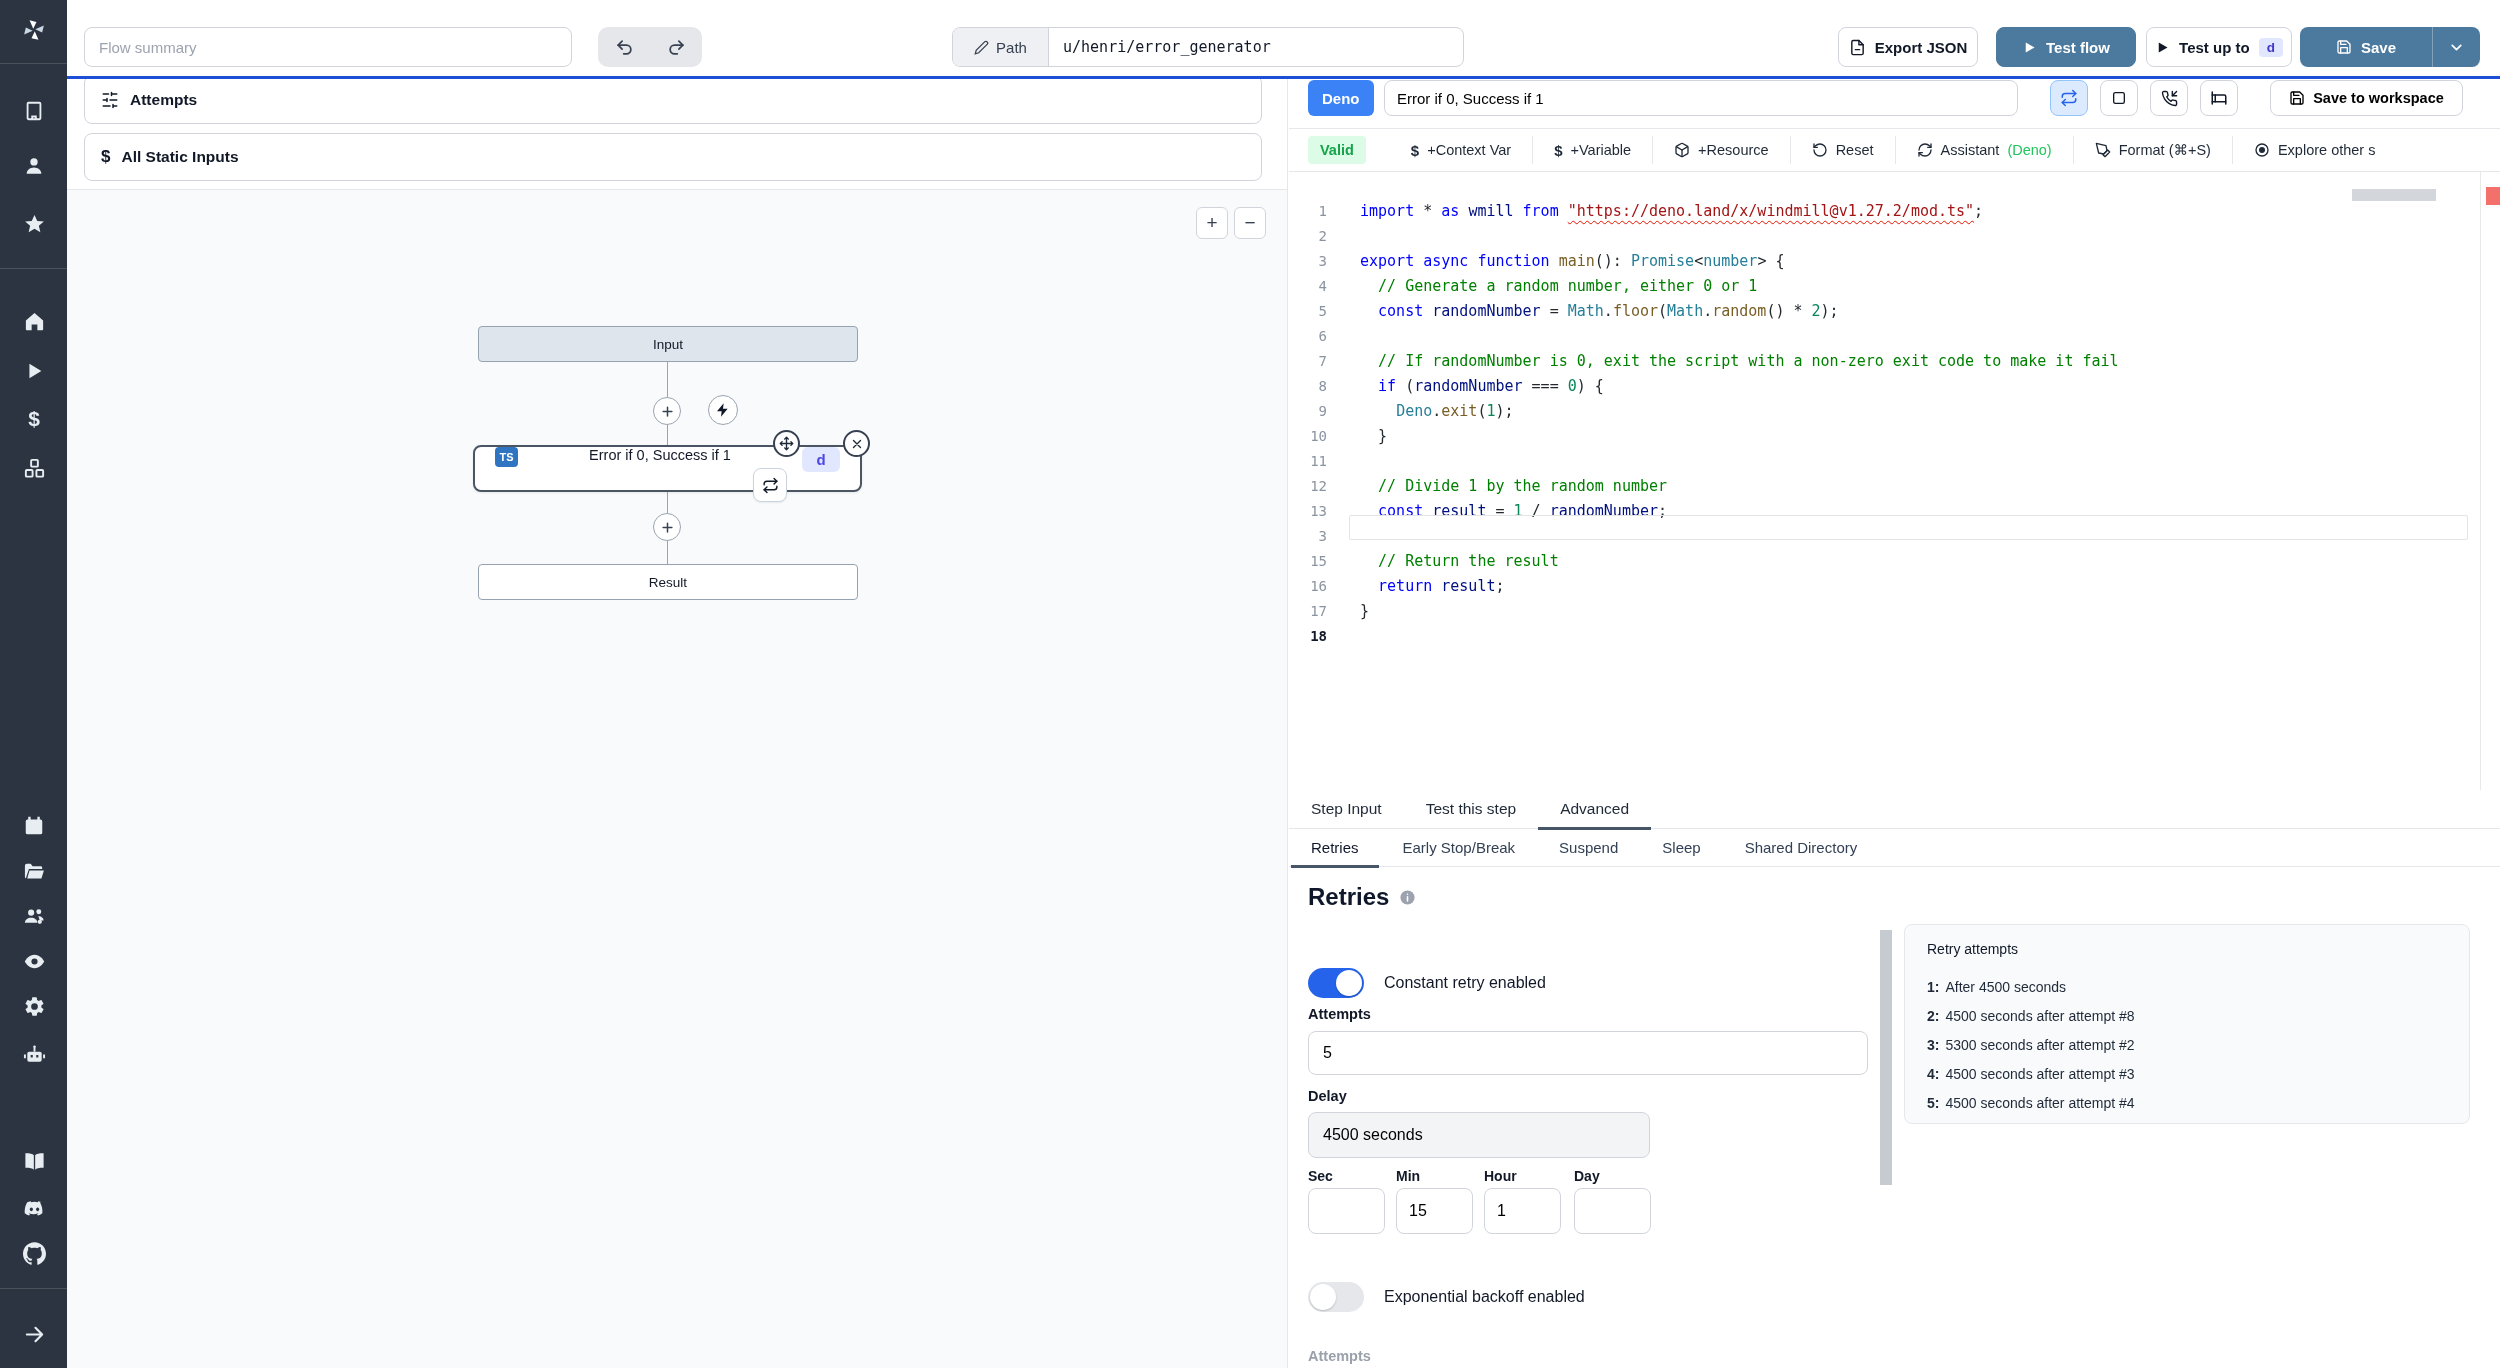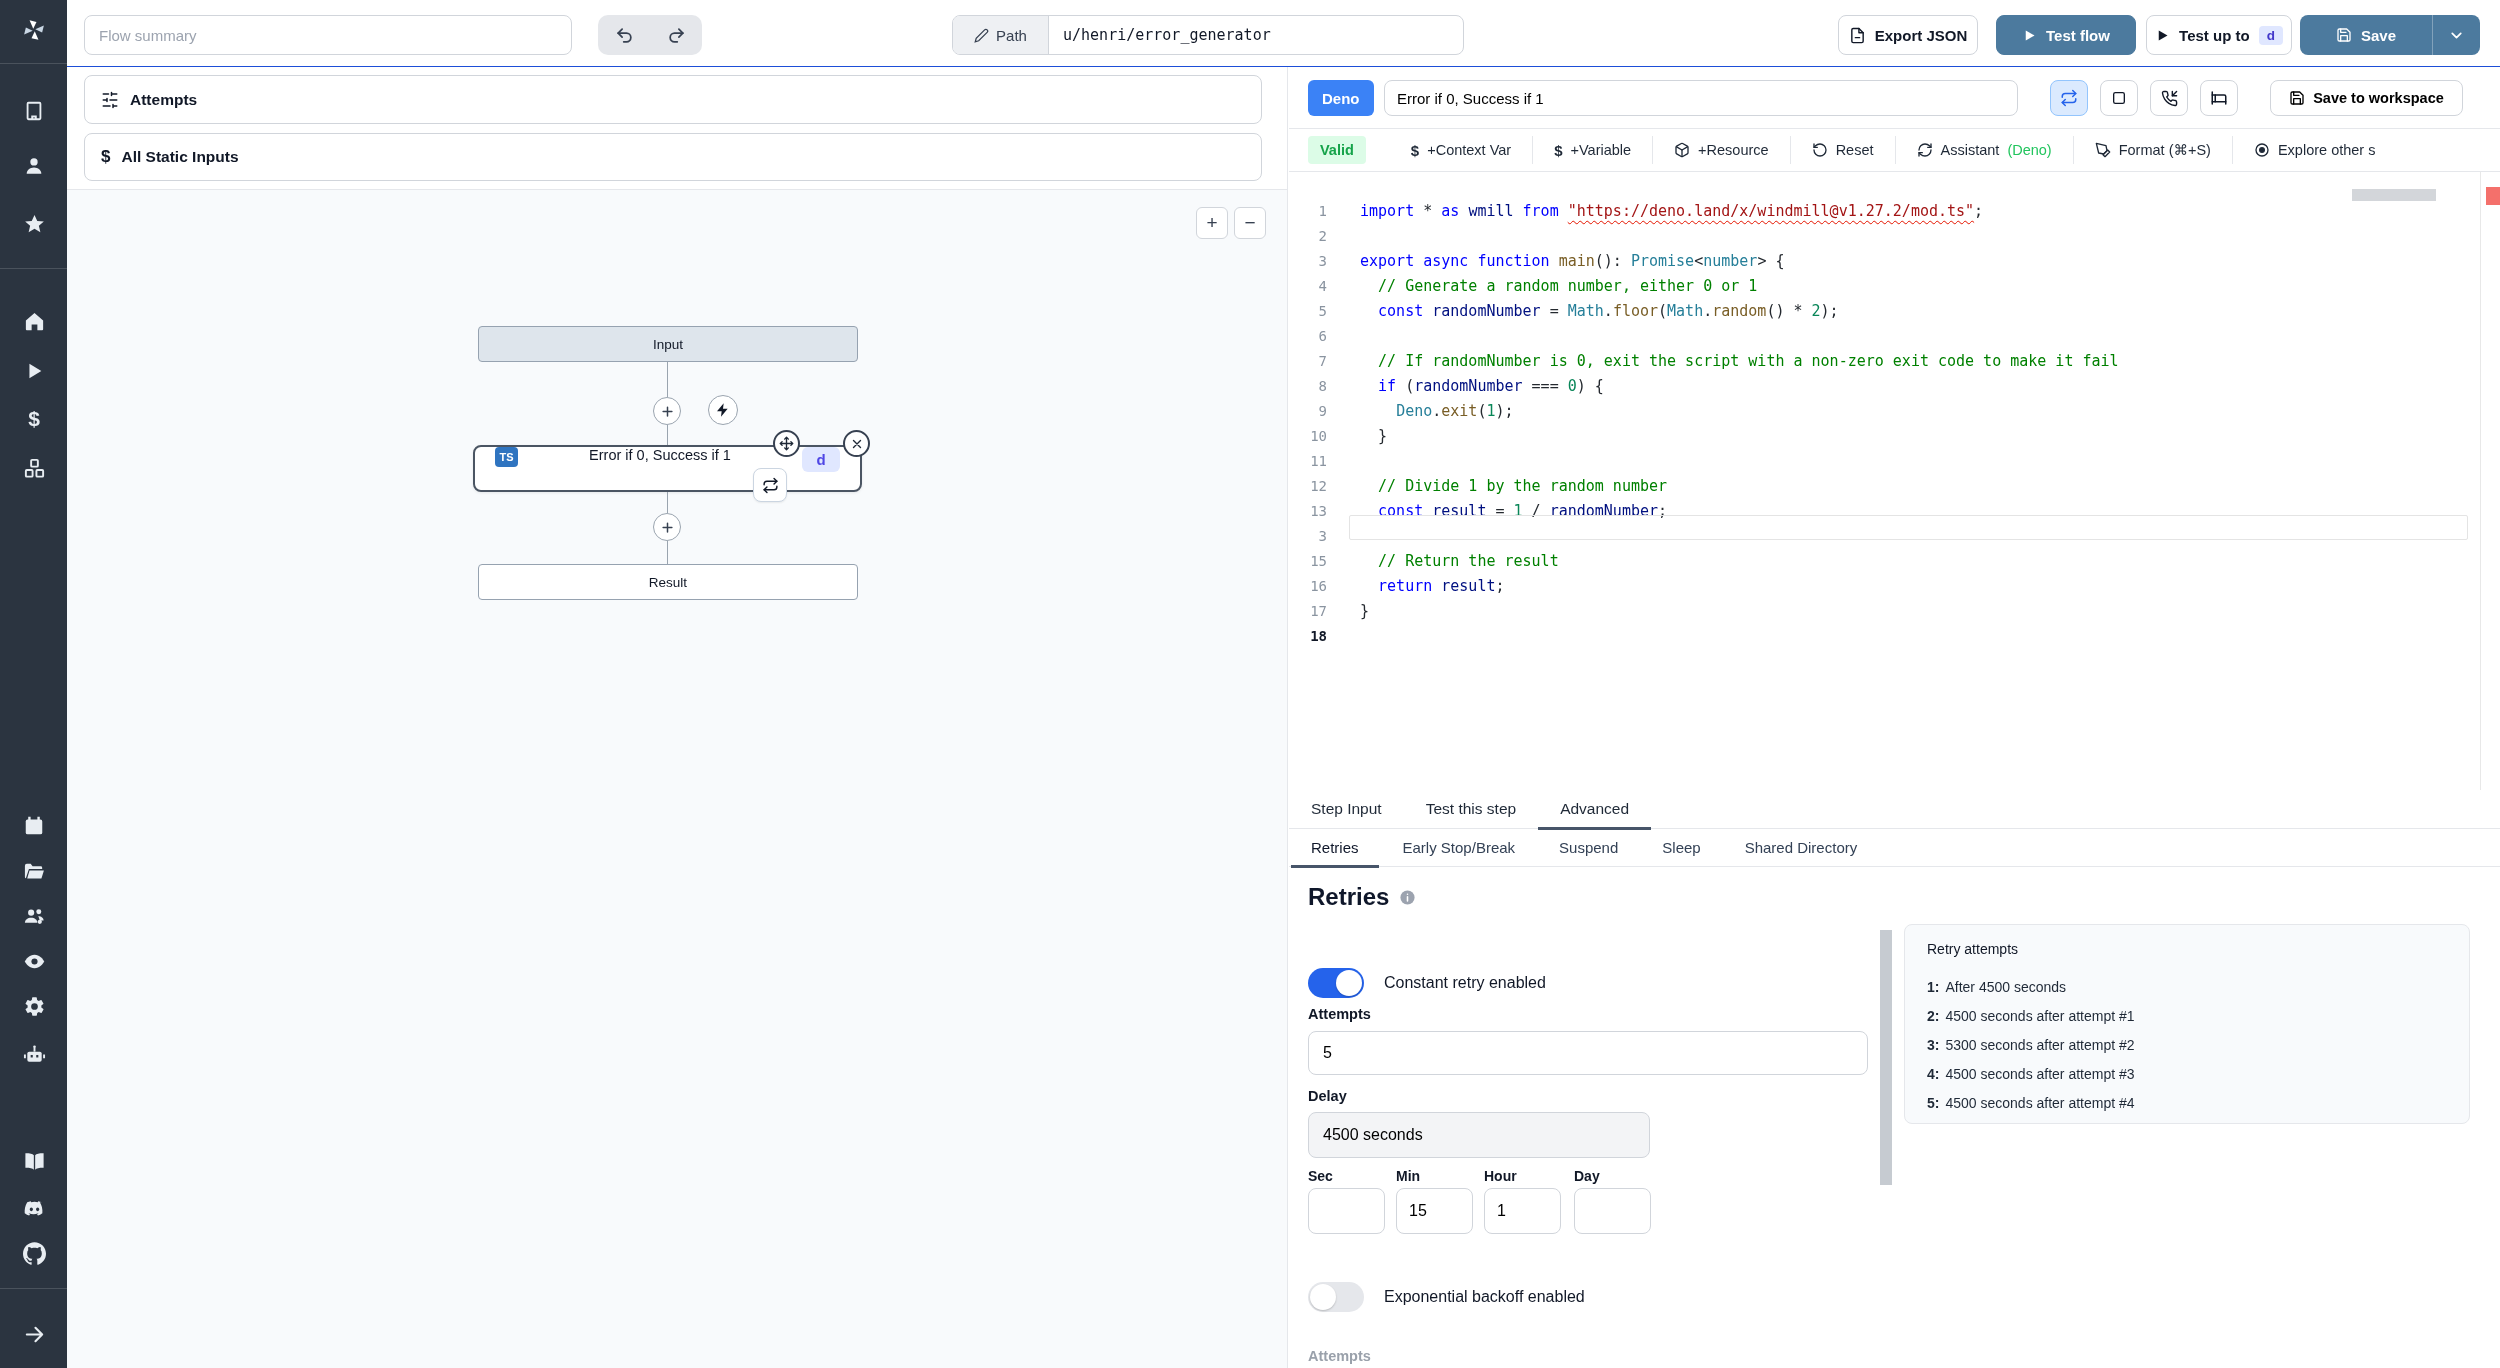--- a/index.html
+++ b/index.html
@@ -8,21 +8,21 @@
   #app { position:relative; width:2500px; height:1368px; background:#fff; }
   svg { display:block; }
 
   
   #sidebar { position:absolute; left:0; top:0; width:67px; height:1368px; background:#2b3440; z-index:30; }
   .sb-icon { position:absolute; left:21px; width:26px; height:26px; color:#e8edf2; display:flex; align-items:center; justify-content:center; }
   .sb-sep { position:absolute; left:0; width:67px; height:1px; background:rgba(255,255,255,.15); }
   .sb-dollar { font-size:21px; font-weight:700; color:#e8edf2; }
 
   
-  #topbar { position:absolute; left:67px; top:4px; width:2433px; height:63px; background:#fff; border-bottom:1px solid #1d4ed8; z-index:20; }
+  #topbar { position:absolute; left:67px; top:16px; width:2433px; height:63px; background:#fff; border-bottom:3px solid #1d4ed8; z-index:20; }
   .input { border:1px solid #d1d5db; border-radius:8px; background:#fff; font-family:"Liberation Sans",sans-serif; }
   #flow-summary { position:absolute; left:17px; top:11px; width:488px; height:40px; padding:0 14px; font-size:15px; color:#111827; }
   #flow-summary::placeholder { color:#9ca3af; }
   #undo-redo { position:absolute; left:531px; top:11px; width:104px; height:40px; background:#e5e7eb; border-radius:10px; display:flex; }
   .ur-btn { width:52px; height:40px; display:flex; align-items:center; justify-content:center; color:#374151; background:none; border:none; cursor:pointer; }
   #path-chip { position:absolute; left:885px; top:11px; width:512px; height:40px; border:1px solid #d1d5db; border-radius:8px; overflow:hidden; display:flex; background:#fff; }
   #path-chip .seg-label { width:96px; background:#eef0f3; border-right:1px solid #d1d5db; display:flex; align-items:center; justify-content:center; gap:7px; font-size:15px; color:#374151; }
   #path-chip .seg-value { flex:1; display:flex; align-items:center; padding-left:14px; font-family:"DejaVu Sans Mono",monospace; font-size:15px; color:#111827; }
   .tb-btn { position:absolute; top:11px; height:40px; display:flex; align-items:center; justify-content:center; gap:9px; border-radius:8px; font-size:15px; font-weight:600; cursor:pointer; border:1px solid #d1d5db; background:#fff; color:#111827; font-family:"Liberation Sans",sans-serif; }
   .tb-btn.primary { background:#4c7a9e; border-color:#4c7a9e; color:#fff; }
@@ -565,21 +565,21 @@
     <span id="next-attempts">Attempts</span>
 
     <div id="form-scrollbar">
         <div class="thumb"></div>
       </div>
 
     <div id="retry-preview">
       <div class="title">Retry attempts</div>
       <div>
           <div class="ra-item"><span class="ra-n">1:</span><span>After 4500 seconds</span></div>
-          <div class="ra-item"><span class="ra-n">2:</span><span>4500 seconds after attempt #1</span></div>
+          <div class="ra-item"><span class="ra-n">2:</span><span>4500 seconds after attempt #8</span></div>
           <div class="ra-item"><span class="ra-n">3:</span><span>5300 seconds after attempt #2</span></div>
           <div class="ra-item"><span class="ra-n">4:</span><span>4500 seconds after attempt #3</span></div>
           <div class="ra-item"><span class="ra-n">5:</span><span>4500 seconds after attempt #4</span></div>
         </div>
     </div>
   </section>
 
 </div>
 
 </body></html>

